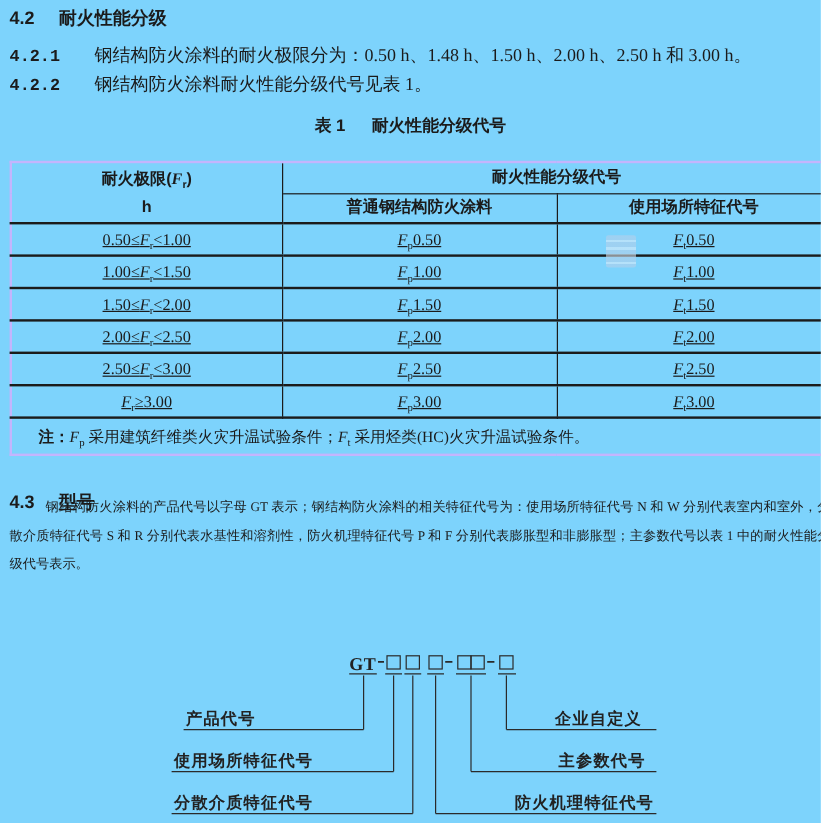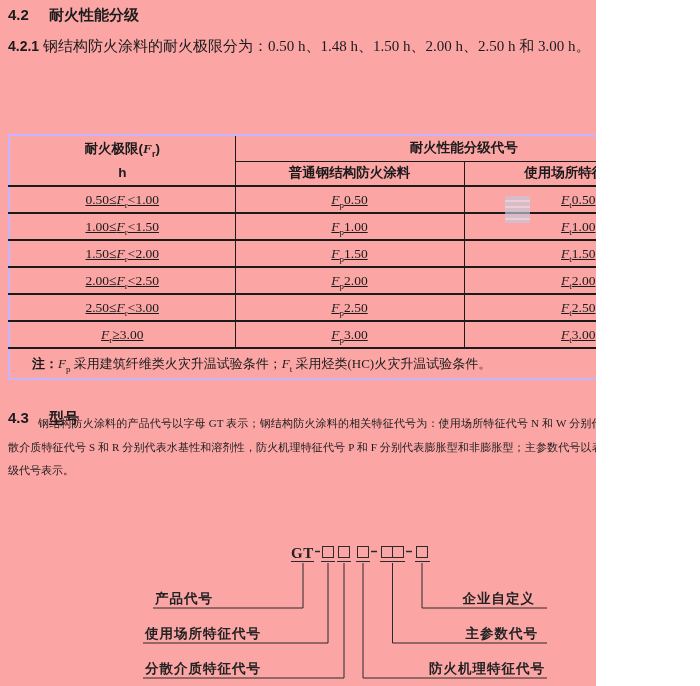--- a/index.html
+++ b/index.html
@@ -1,27 +1,27 @@
 <!DOCTYPE html>
 <html><head>
 <meta charset="utf-8">
 <style>
   * { box-sizing: border-box; }
   html,body { margin:0; padding:0; background:#ffffff; }
   .page {
-    position:relative; width:596px; height:686px; overflow:hidden;
-    background:#fca5a5; color:#1b1b1b;
+    position:relative; width:684px; height:686px; overflow:hidden;
+    background:#7dd3fc; color:#1b1b1b;
     font-family:"Liberation Serif","DejaVu Serif",serif;
   }
   .heading { position:absolute; left:8px; white-space:nowrap; font-weight:700;
     font-family:"Liberation Sans","DejaVu Sans",sans-serif; font-size:15px; }
   .heading .num { margin-right:16px; }
   .clause { position:absolute; left:8px; white-space:nowrap; font-size:15px; }
-  .clause .num { font-family:Liberation Sans, sans-serif;
-    font-weight:700; font-size:14px; margin-right:0; }
+  .clause .num { font-family:Liberation Mono, monospace;
+    font-weight:700; font-size:14px; margin-right:25px; }
   #caption { position:absolute; top:96px; left:0; width:100%; text-align:center;
     font-weight:700; font-size:14px;
     font-family:"Liberation Sans","DejaVu Sans",sans-serif; }
   #caption .cap-label { margin-right:18px; }
 
   #tablewrap { position:absolute; top:134px; left:8px; width:684px; }
   table.t1 { border-collapse:collapse; width:684px; table-layout:fixed;
     border:2px solid #c4b5fd; }
   table.t1 td { border:1px solid #1b1b1b; text-align:center; vertical-align:middle;
     font-size:13.5px; padding:0; }
@@ -59,21 +59,29 @@
   <div class="heading" id="heading-42" style="top:6px">
     <span class="num">4.2</span>
     <span>耐火性能分级</span>
   </div>
 
   <div class="clause" style="top:37px">
     <span class="num">4.2.1</span>
     <span>钢结构防火涂料的耐火极限分为：0.50 h、1.48 h、1.50 h、2.00 h、2.50 h 和 3.00 h。</span>
   </div>
 
+  <div class="clause" style="top:61px">
+    <span class="num">4.2.2</span>
+    <span>钢结构防火涂料耐火性能分级代号见表 1。</span>
+  </div>
 
+  <div id="caption">
+    <span class="cap-label">表 1</span>
+    <span>耐火性能分级代号</span>
+  </div>
 
   <div id="tablewrap">
     <table class="t1">
       <colgroup>
           <col style="width:226px">
           <col style="width:229px">
           <col style="width:229px">
         </colgroup>
       <tbody>
         <tr class="hr1">

